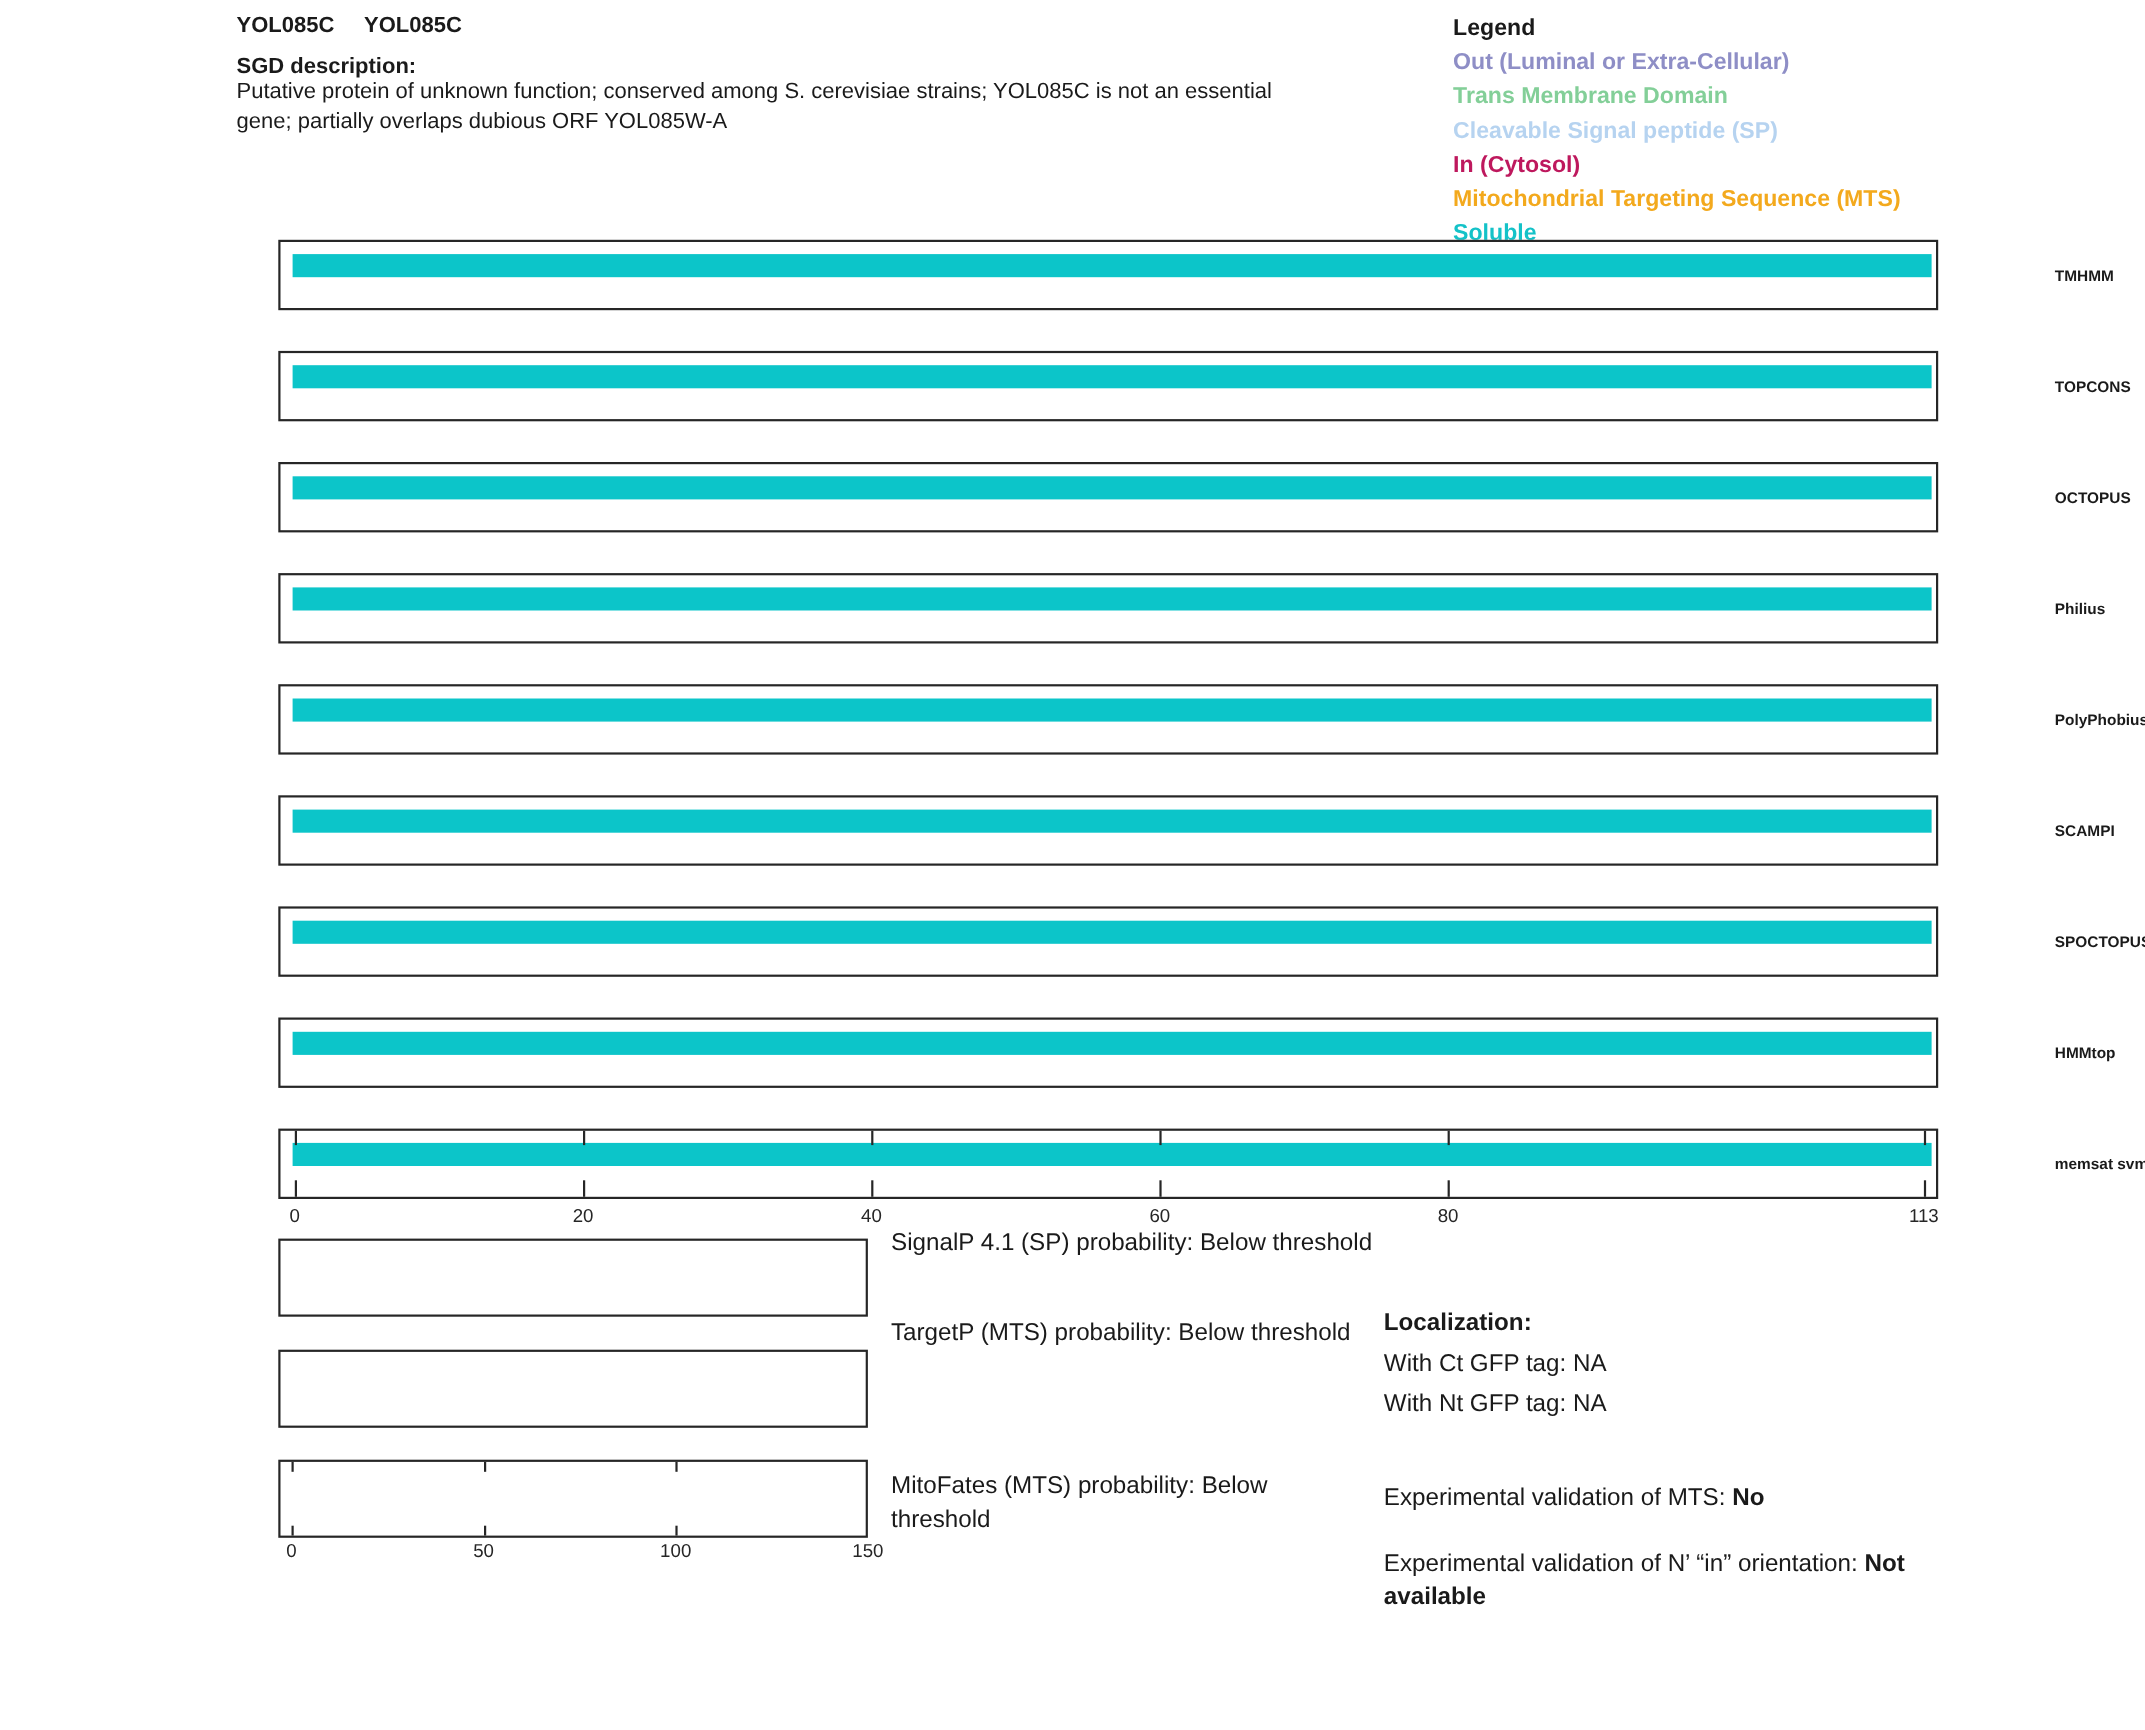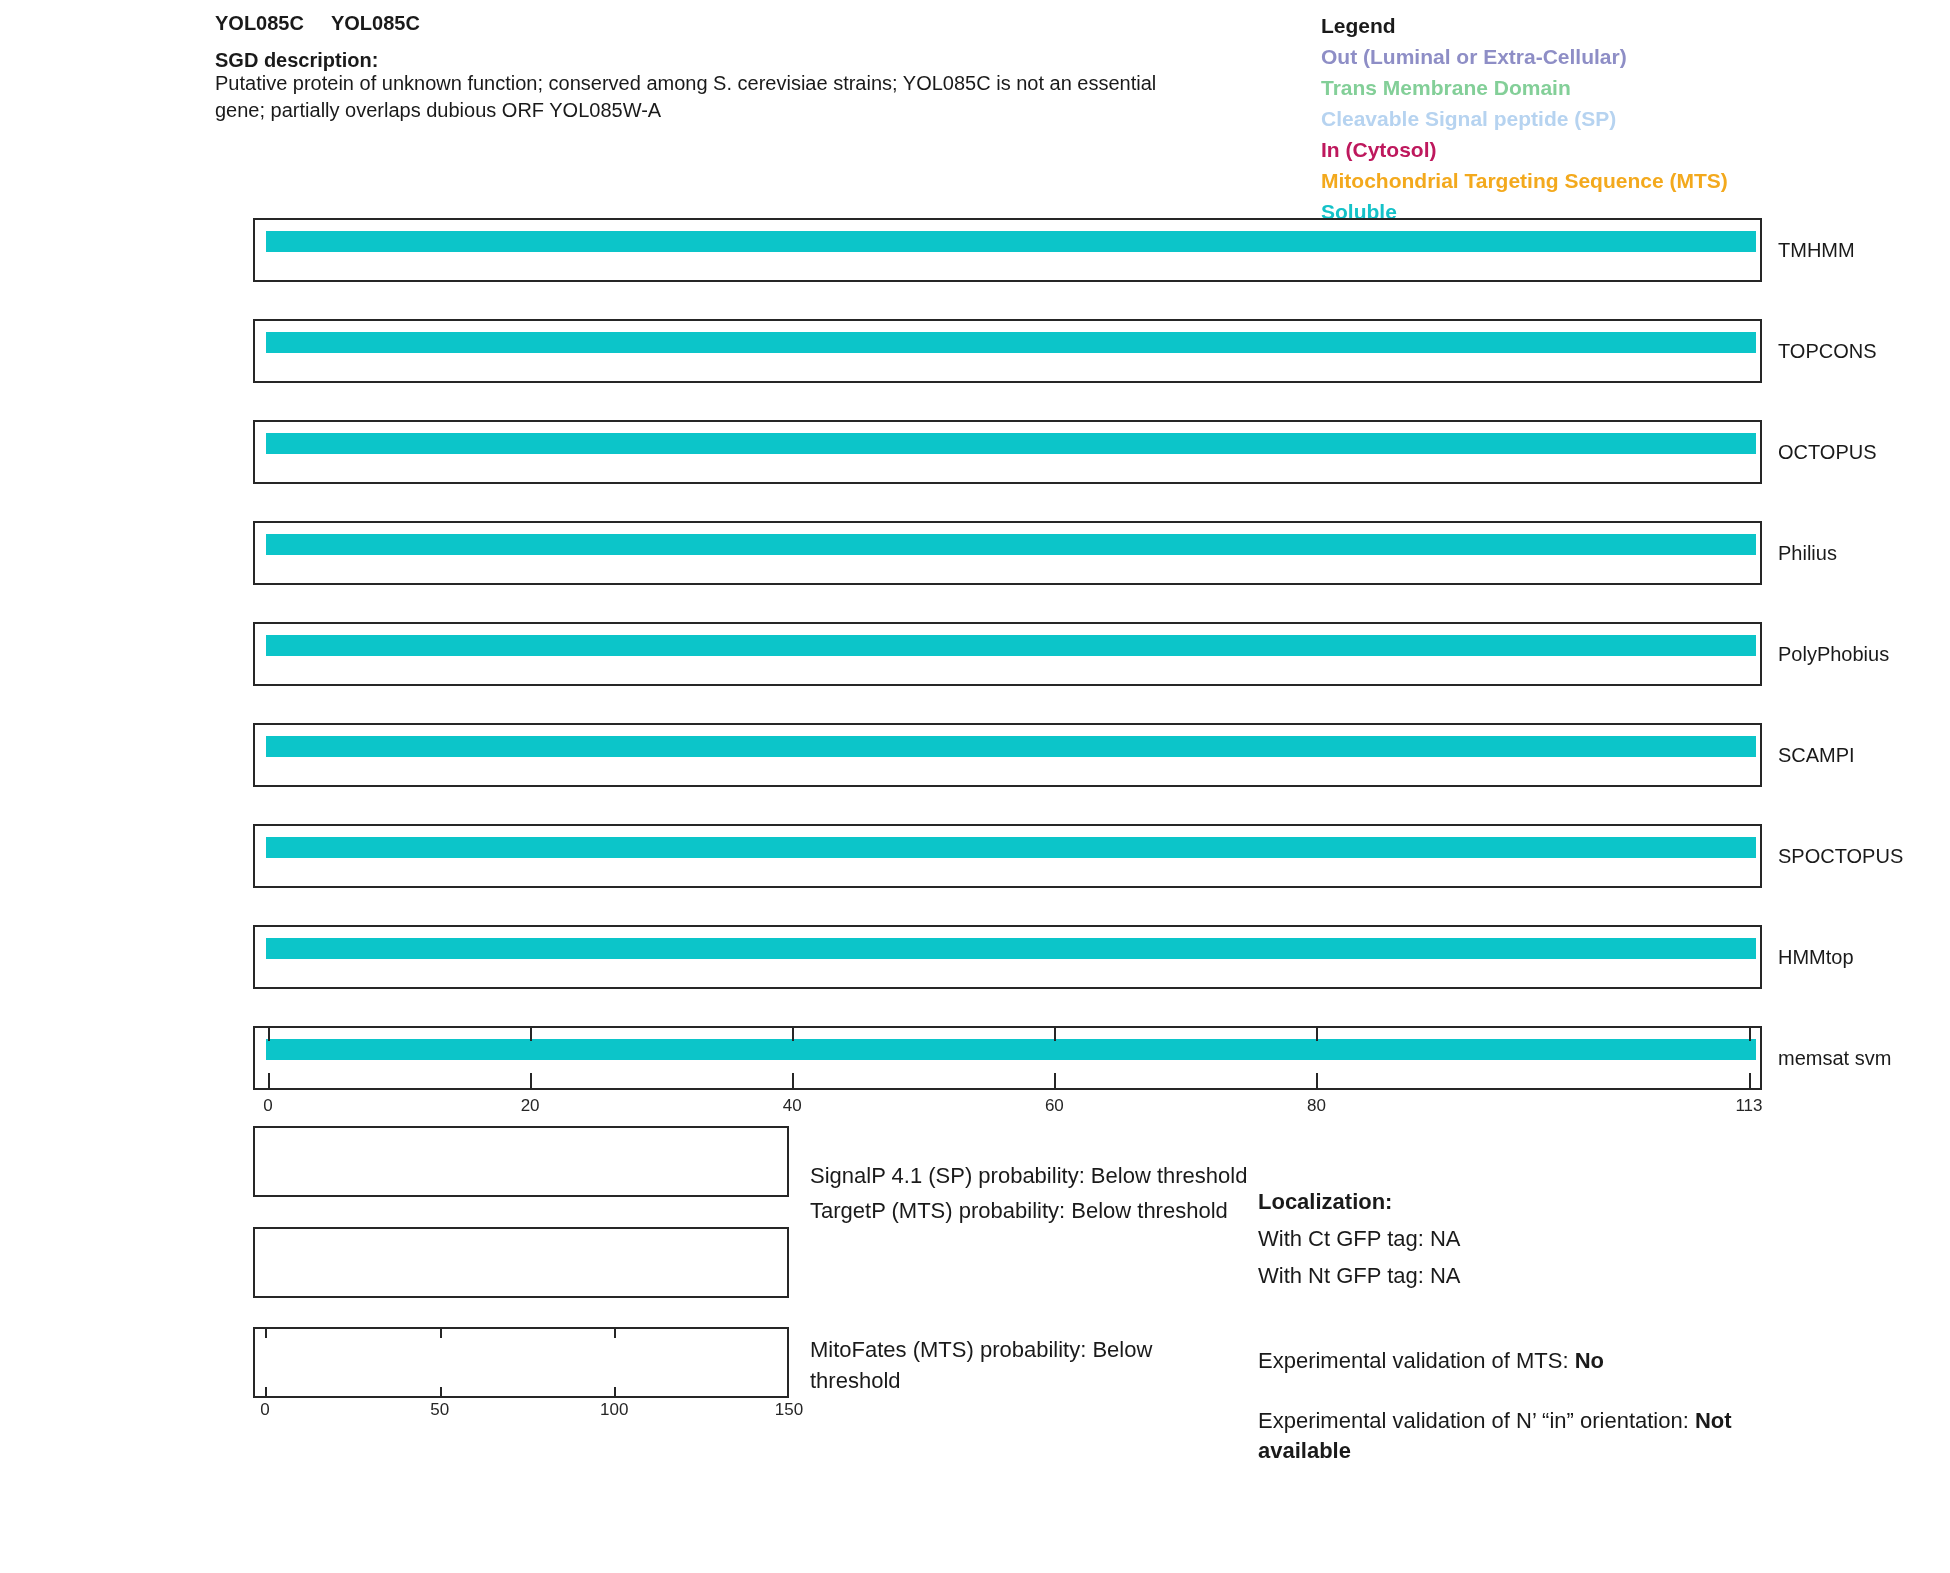--- a/index.html
+++ b/index.html
@@ -9,21 +9,21 @@
   
   .title{left:215px;top:12px;font-size:20px;font-weight:bold;white-space:nowrap;}
   .title .t2{margin-left:27px;}
   .sgd{left:215px;top:49px;font-size:20px;font-weight:bold;}
   .desc{left:215px;font-size:20px;white-space:nowrap;}
   
   #legend{left:1321px;top:10px;font-size:21px;font-weight:bold;line-height:31px;}
   
   .tbox{left:253px;width:1509px;height:64px;border:2px solid #262626;background:#fff;box-sizing:border-box;}
   .tbar{position:absolute;left:11px;right:4px;top:11px;height:21px;}
-  .tlabel{left:1778px;height:64px;line-height:64px;font-size:20px;font-weight:normal;white-space:nowrap;}
+  .tlabel{left:1868px;height:64px;line-height:64px;font-size:14px;font-weight:bold;white-space:nowrap;}
   .tick{position:absolute;width:2px;background:#262626;}
   .axis-label{position:absolute;width:70px;margin-left:-35px;text-align:center;font-size:17px;color:#262626;}
   
   .pbox{left:253px;width:536px;height:71px;border:2px solid #262626;background:#fff;box-sizing:border-box;}
   .caption{left:810px;font-size:22px;white-space:nowrap;}
   
   .info{left:1258px;font-size:22px;white-space:nowrap;margin-top:43px;}
   .info b{font-weight:bold;}
   .loc-title{font-weight:bold;}
 </style>
@@ -109,21 +109,21 @@
   <div id="pos-axis">
       <div class="axis-label" style="left: 268px; top: 1096px;">0</div>
       <div class="axis-label" style="left: 530.12px; top: 1096px;">20</div>
       <div class="axis-label" style="left: 792.24px; top: 1096px;">40</div>
       <div class="axis-label" style="left: 1054.36px; top: 1096px;">60</div>
       <div class="axis-label" style="left: 1316.48px; top: 1096px;">80</div>
       <div class="axis-label" style="left: 1748.98px; top: 1096px;">113</div>
     </div>
 
   <div class="abs pbox" style="top:1126px;"></div>
-  <div class="abs caption" style="top:1140px;height:71px;line-height:71px;text-align:right;">SignalP 4.1 (SP) probability: Below threshold</div>
+  <div class="abs caption" style="top:1093px;height:71px;line-height:71px;text-align:right;">SignalP 4.1 (SP) probability: Below threshold</div>
 
   <div class="abs pbox" style="top:1227px;"></div>
   <div class="abs caption" style="top:1175px;height:71px;line-height:71px;">TargetP (MTS) probability: Below threshold</div>
 
   <div class="abs pbox" style="top:1327px;" id="mitofates-box">
       <div class="tick" style="left: 10px; top: 0px; height: 9px;"></div>
       <div class="tick" style="left: 10px; top: 58px; height: 9px;"></div>
       <div class="tick" style="left: 184.65px; top: 0px; height: 9px;"></div>
       <div class="tick" style="left: 184.65px; top: 58px; height: 9px;"></div>
       <div class="tick" style="left: 359.3px; top: 0px; height: 9px;"></div>

